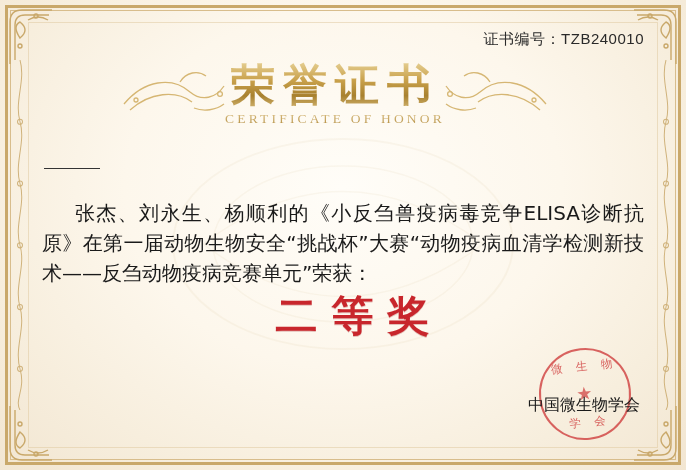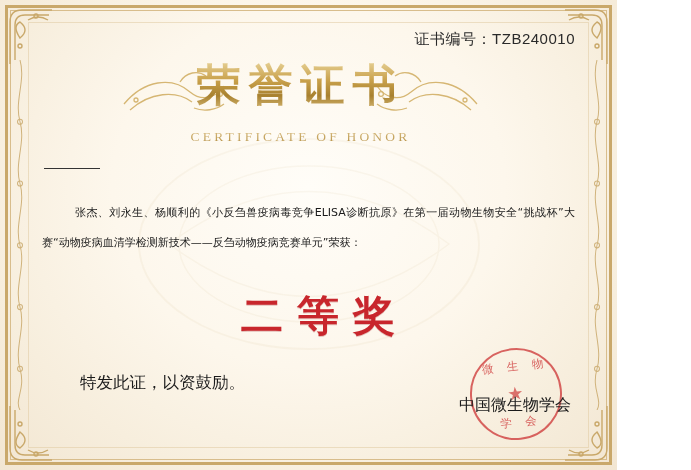--- a/index.html
+++ b/index.html
@@ -9,21 +9,21 @@
   body {
     width: 691px;
     height: 470px;
     font-family: "Liberation Sans", sans-serif;
     background: #ffffff;
     overflow: hidden;
   }
 
   .certificate {
     position: relative;
-    width: 617px;
+    width: 686px;
     height: 470px;
     background:
       radial-gradient(ellipse at 50% 40%, #fffdf8 0%, #fdf7ec 45%, #f7eedd 75%, #f2e6d2 100%);
     box-sizing: border-box;
     overflow: hidden;
   }
 
   
   .frame-outer {
     position: absolute;
@@ -106,21 +106,21 @@
     letter-spacing: 8px;
     font-family: "DejaVu Serif", serif;
     background: linear-gradient(180deg, #e8d49a 0%, #c9a14b 40%, #a8812f 70%, #d9bd7c 100%);
     -webkit-background-clip: text;
     background-clip: text;
     color: #b8924a;
     -webkit-text-fill-color: transparent;
     line-height: 1.15;
   }
   .title-sub {
-    margin-top: 18px;
+    margin-top: 0;
     font-size: 13.5px;
     letter-spacing: 3.2px;
     font-family: "Liberation Serif", serif;
     color: #b79450;
     background: linear-gradient(180deg, #ddc389 0%, #b08a3c 100%);
     -webkit-background-clip: text;
     background-clip: text;
     -webkit-text-fill-color: transparent;
   }
   .title-flourish {
@@ -149,21 +149,21 @@
     border-bottom: 1px solid #333;
     margin-left: 2px;
     vertical-align: 3px;
   }
 
   .body-text {
     position: absolute;
     left: 42px;
     right: 42px;
     top: 198px;
-    font-size: 11px;
+    font-size: 20px;
     line-height: 30px;
     color: #1a1a1a;
     text-align: justify;
     text-indent: 33px;
     font-family: "DejaVu Sans", sans-serif;
   }
 
   .award {
     position: absolute;
     left: 0;
@@ -377,21 +377,20 @@
   </div>
 
   <div class="recipient">
     <span class="underline-gap"></span>
   </div>
 
   <div class="body-text">张杰、刘永生、杨顺利的《小反刍兽疫病毒竞争ELISA诊断抗原》在第一届动物生物安全“挑战杯”大赛“动物疫病血清学检测新技术——反刍动物疫病竞赛单元”荣获：</div>
 
   <div class="award">二等奖</div>
 
-  <div class="closing">特发此证，以资鼓励。</div>
 
   <div class="seal">
     <span class="seal-text">微　生　物</span>
     <span class="seal-star">★</span>
     <span class="seal-text-bottom">学　会</span>
   </div>
 
   <div class="issuer">
     <div>中国微生物学会</div>
   </div>

